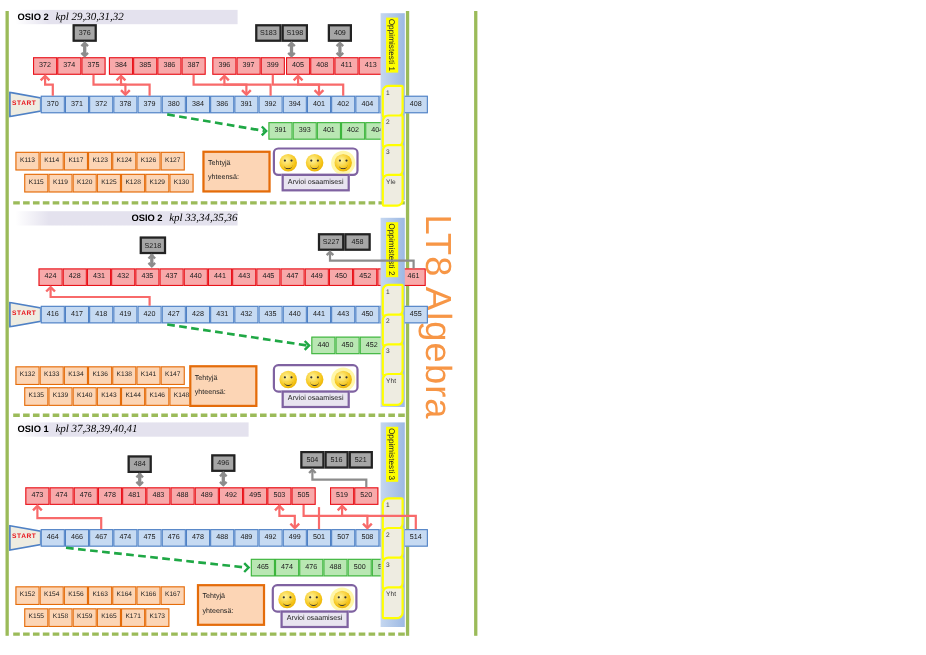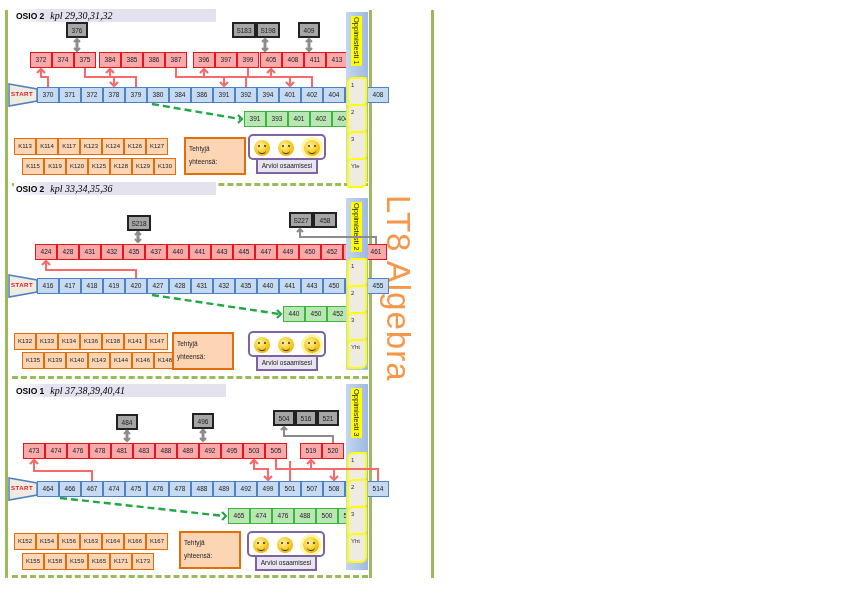--- a/index.html
+++ b/index.html
@@ -133,21 +133,21 @@
       <div class="face hl" style="left:54px;"></div>
     </div>
     <div class="eval-box" style="left:256px;top:158px;">Arvioi osaamisesi</div>
     <div class="side" style="left:346px;top:12px;height:170px;">
       <div class="side-label">Oppimistesti 1</div>
       <div class="tab" style="top:65px;">1</div>
       <div class="tab" style="top:92px;">2</div>
       <div class="tab" style="top:119px;">3</div>
       <div class="tab" style="top:146px;">Yle</div>
     </div>
-    <div class="sec-title" style="left:14px;top:182px;width:200px;"><b>OSIO 2</b><i>kpl 33,34,35,36</i></div>
+    <div class="sec-title" style="left:14px;top:192px;width:200px;text-align:right;"><b>OSIO 2</b><i>kpl 33,34,35,36</i></div>
     <div class="row gray" style="left:127px;top:215px;">
       <div class="cell" style="width:24px">S218</div>
     </div>
     <div class="row gray" style="left:289px;top:212px;">
       <div class="cell" style="width:24px">S227</div>
       <div class="cell" style="width:24px">458</div>
     </div>
     <div class="row red" style="left:35px;top:244px;">
       <div class="cell">424</div>
       <div class="cell">428</div>

